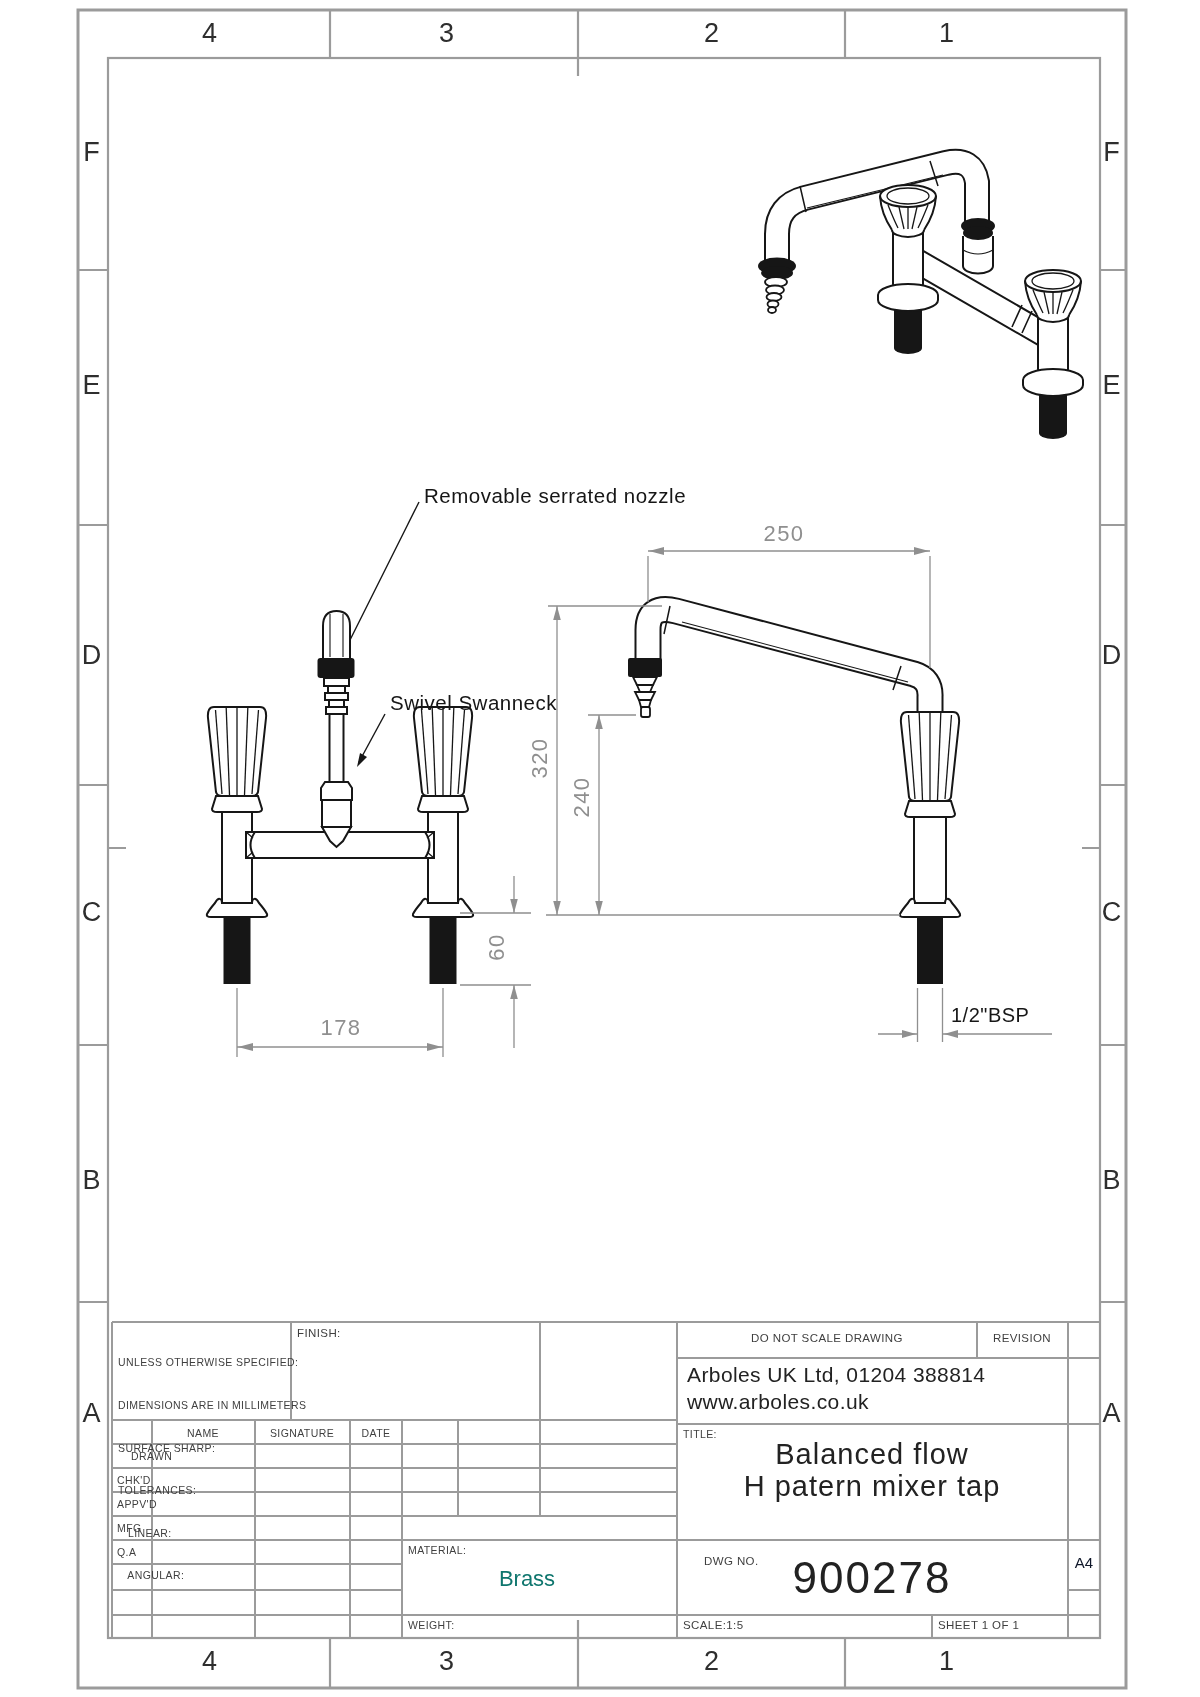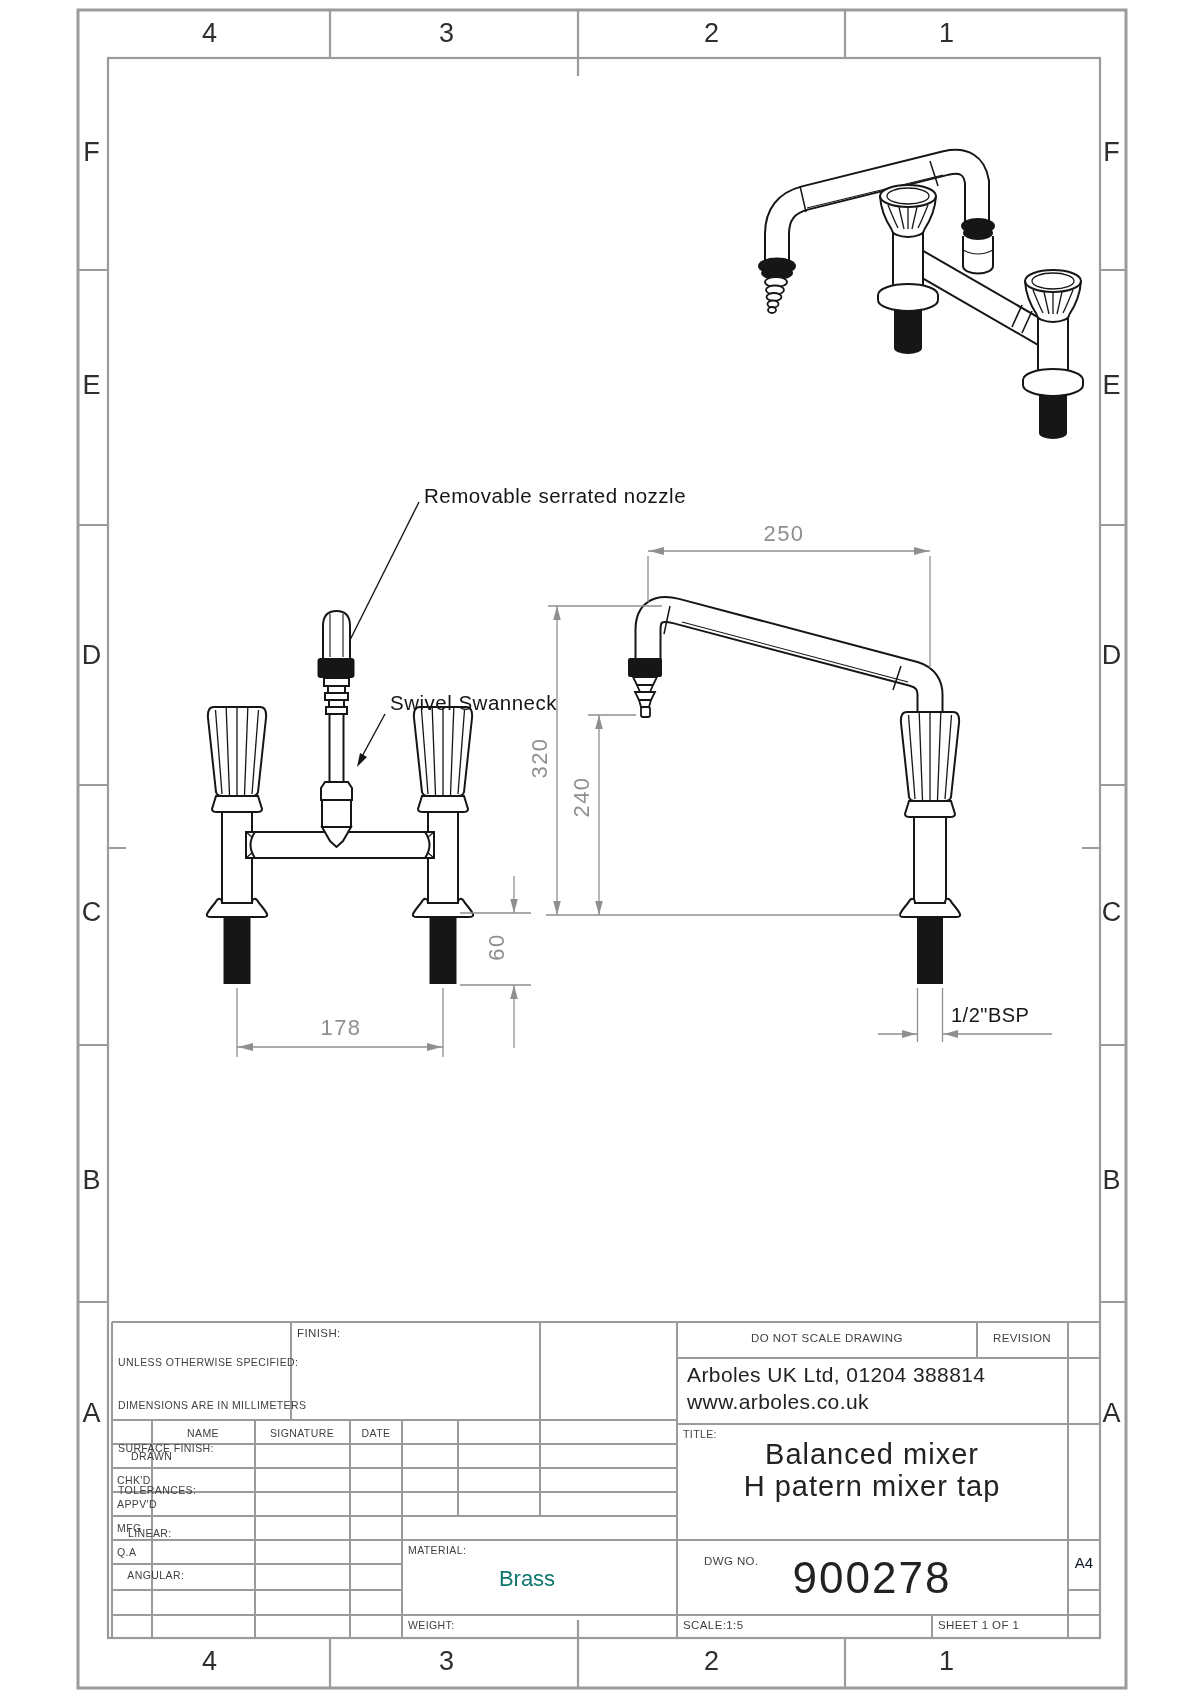--- a/index.html
+++ b/index.html
@@ -234,32 +234,32 @@
   <div class="abs dim" style="left:784px;top:534px;">250</div>
   <div class="abs dim" style="left:341px;top:1028px;">178</div>
   <div class="abs dimv" style="left:497px;top:947px;">60</div>
   <div class="abs dimv" style="left:540px;top:758px;">320</div>
   <div class="abs dimv" style="left:582px;top:797px;">240</div>
   <div class="abs note" style="left:951px;top:1004px;font-size:20px;">1/2"BSP</div>
 
   <div class="abs tb-s" style="left:118px;top:1327px;">
     <div>UNLESS OTHERWISE SPECIFIED:</div>
     <div>DIMENSIONS ARE IN MILLIMETERS</div>
-    <div>SURFACE FINISH:</div>
+    <div>SURFACE SHARP:</div>
     <div>TOLERANCES:</div>
     <div>   LINEAR:</div>
     <div>   ANGULAR:</div>
   </div>
   <div class="abs tb-m" style="left:297px;top:1327px;">FINISH:</div>
   <div class="abs tb-m tb-c" style="left:827px;top:1332px;text-align:center;">DO NOT SCALE DRAWING</div>
   <div class="abs tb-m tb-c" style="left:1022px;top:1332px;">REVISION</div>
   <div class="abs company" style="left:687px;top:1362px;">Arboles UK Ltd, 01204 388814</div>
   <div class="abs company" style="left:687px;top:1389px;">www.arboles.co.uk</div>
   <div class="abs tb-s" style="left:683px;top:1427px;">TITLE:</div>
-  <div class="abs big-title" style="left:872px;top:1438px;">Balanced mixer</div>
+  <div class="abs big-title" style="left:872px;top:1438px;">Balanced flow</div>
   <div class="abs big-title" style="left:872px;top:1470px;">H patern mixer tap</div>
   <div class="abs tb-s tb-c" style="left:203px;top:1426px;">NAME</div>
   <div class="abs tb-s tb-c" style="left:302px;top:1426px;">SIGNATURE</div>
   <div class="abs tb-s tb-c" style="left:376px;top:1426px;">DATE</div>
   <div class="abs tb-s" style="left:117px;top:1449px;margin-left:14px;">DRAWN</div>
   <div class="abs tb-s" style="left:117px;top:1473px;">CHK'D</div>
   <div class="abs tb-s" style="left:117px;top:1497px;">APPV'D</div>
   <div class="abs tb-s" style="left:117px;top:1521px;">MFG</div>
   <div class="abs tb-s" style="left:117px;top:1545px;">Q.A</div>
   <div class="abs tb-s" style="left:408px;top:1543px;">MATERIAL:</div>

